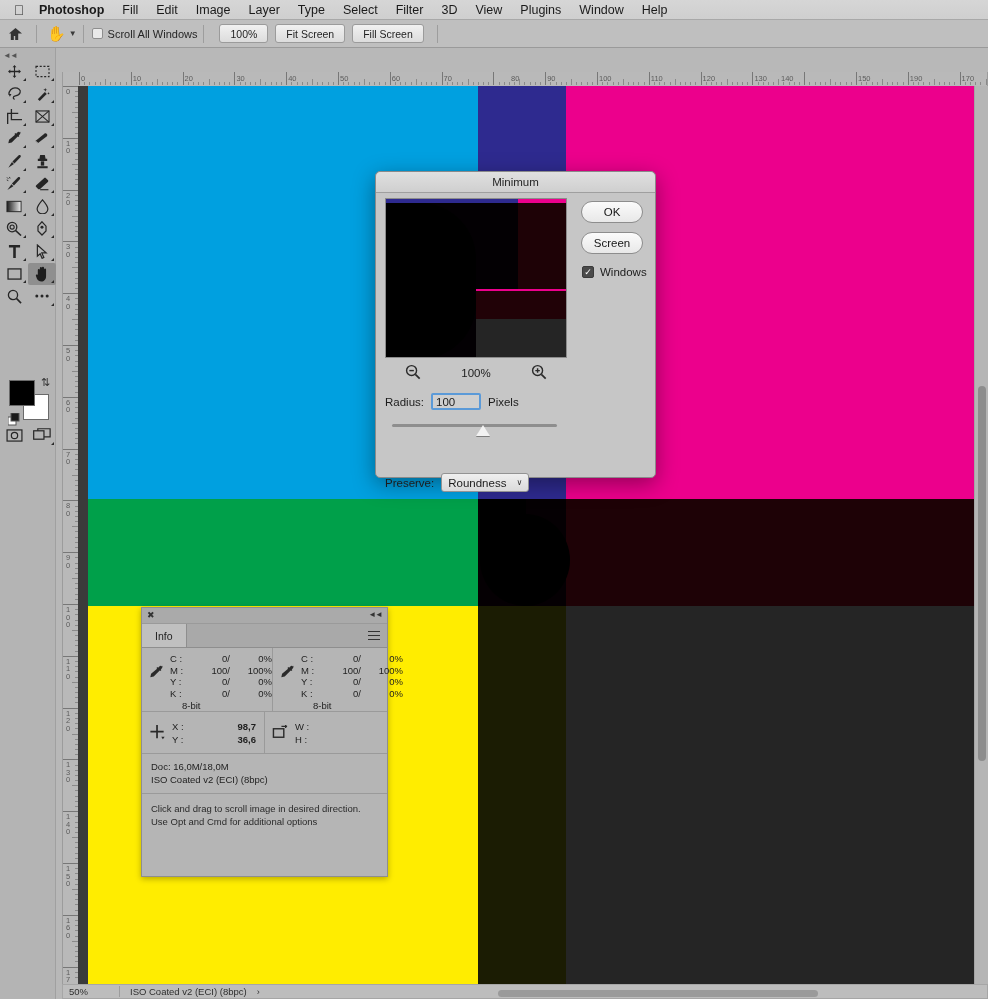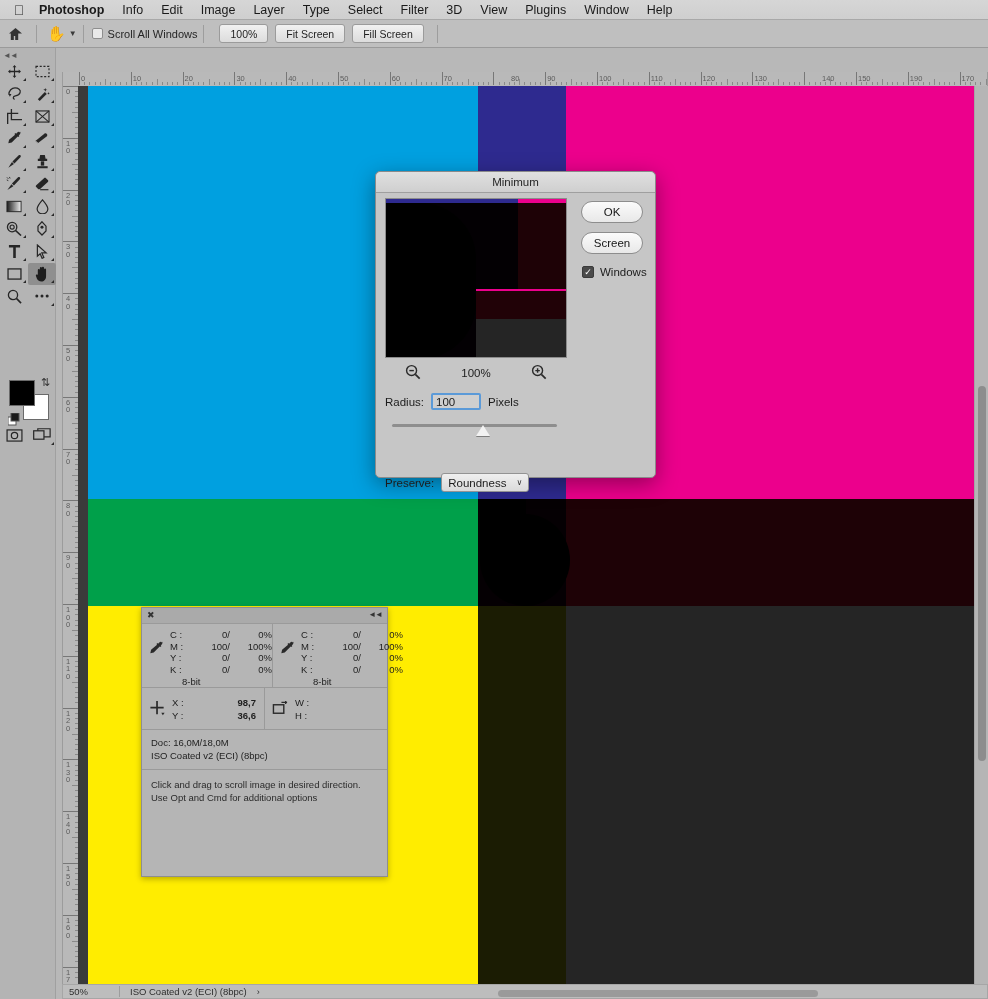--- a/index.html
+++ b/index.html
@@ -230,21 +230,21 @@
       color:#fff; font-size:9px; display:flex; align-items:center; justify-content:center; line-height:1;}
 </style>
 </head>
 <body>
 
 <div id="root">
 
   <div class="menubar">
     <div class="apple-logo"></div>
     <div class="menu-item app-name">Photoshop</div>
-    <div class="menu-item">Info</div>
+    <div class="menu-item">Fill</div>
     <div class="menu-item">Edit</div>
     <div class="menu-item">Image</div>
     <div class="menu-item">Layer</div>
     <div class="menu-item">Type</div>
     <div class="menu-item">Select</div>
     <div class="menu-item">Filter</div>
     <div class="menu-item">3D</div>
     <div class="menu-item">View</div>
     <div class="menu-item">Plugins</div>
     <div class="menu-item">Window</div>
@@ -630,21 +630,21 @@
         <div class="tick" style="left: 694.58px; width: 1px; top: 10px; height: 3px; background: rgb(138, 138, 138);"></div>
         <div class="tick" style="left: 699.76px; width: 1px; top: 10px; height: 3px; background: rgb(138, 138, 138);"></div>
         <div class="tick" style="left: 704.94px; width: 1px; top: 10px; height: 3px; background: rgb(138, 138, 138);"></div>
         <div class="tick" style="left: 710.12px; width: 1px; top: 10px; height: 3px; background: rgb(138, 138, 138);"></div>
         <div class="tick" style="left: 715.3px; width: 1px; top: 7px; height: 6px; background: rgb(138, 138, 138);"></div>
         <div class="tick" style="left: 720.48px; width: 1px; top: 10px; height: 3px; background: rgb(138, 138, 138);"></div>
         <div class="tick" style="left: 725.66px; width: 1px; top: 10px; height: 3px; background: rgb(138, 138, 138);"></div>
         <div class="tick" style="left: 730.84px; width: 1px; top: 10px; height: 3px; background: rgb(138, 138, 138);"></div>
         <div class="tick" style="left: 736.02px; width: 1px; top: 10px; height: 3px; background: rgb(138, 138, 138);"></div>
         <div class="tick" style="left: 741.2px; top: 0px; width: 1px; height: 13px;"></div>
-        <div class="rlabel" style="left: 759px; top: 3px;">140</div>
+        <div class="rlabel" style="left: 718px; top: 3px;">140</div>
         <div class="tick" style="left: 746.38px; width: 1px; top: 10px; height: 3px; background: rgb(138, 138, 138);"></div>
         <div class="tick" style="left: 751.56px; width: 1px; top: 10px; height: 3px; background: rgb(138, 138, 138);"></div>
         <div class="tick" style="left: 756.74px; width: 1px; top: 10px; height: 3px; background: rgb(138, 138, 138);"></div>
         <div class="tick" style="left: 761.92px; width: 1px; top: 10px; height: 3px; background: rgb(138, 138, 138);"></div>
         <div class="tick" style="left: 767.1px; width: 1px; top: 7px; height: 6px; background: rgb(138, 138, 138);"></div>
         <div class="tick" style="left: 772.28px; width: 1px; top: 10px; height: 3px; background: rgb(138, 138, 138);"></div>
         <div class="tick" style="left: 777.46px; width: 1px; top: 10px; height: 3px; background: rgb(138, 138, 138);"></div>
         <div class="tick" style="left: 782.64px; width: 1px; top: 10px; height: 3px; background: rgb(138, 138, 138);"></div>
         <div class="tick" style="left: 787.82px; width: 1px; top: 10px; height: 3px; background: rgb(138, 138, 138);"></div>
         <div class="tick" style="left: 793px; top: 0px; width: 1px; height: 13px;"></div>
@@ -898,20 +898,28 @@
       <div class="st-caret">›</div>
       <div class="hthumb"></div>
     </div>
   </div>
 
   <div class="infopanel">
     <div class="ip-bar">
       <span class="ip-close">✖</span>
       <span class="ip-collapse">◄◄</span>
     </div>
+    <div class="ip-tabs">
+      <div class="ip-tab">Info</div>
+      <div class="ip-menu">
+          <span></span>
+          <span></span>
+          <span></span>
+        </div>
+    </div>
 
     <div class="ip-readouts">
       <div class="readout">
         <div class="ro-icon">
           <svg width="15" height="15" viewBox="0 0 16 16">
               <path d="M13.8 1.6a2 2 0 00-2.8 0l-1.3 1.3-.7-.7-1.1 1.1.7.7L2.2 9.4 1.4 13l3.6-.8 6.4-6.4.7.7 1.1-1.1-.7-.7 1.3-1.3a2 2 0 000-2.8z" fill="#2a2a2a"></path>
             </svg>
         </div>
         <div>
           <div class="ro-table">

